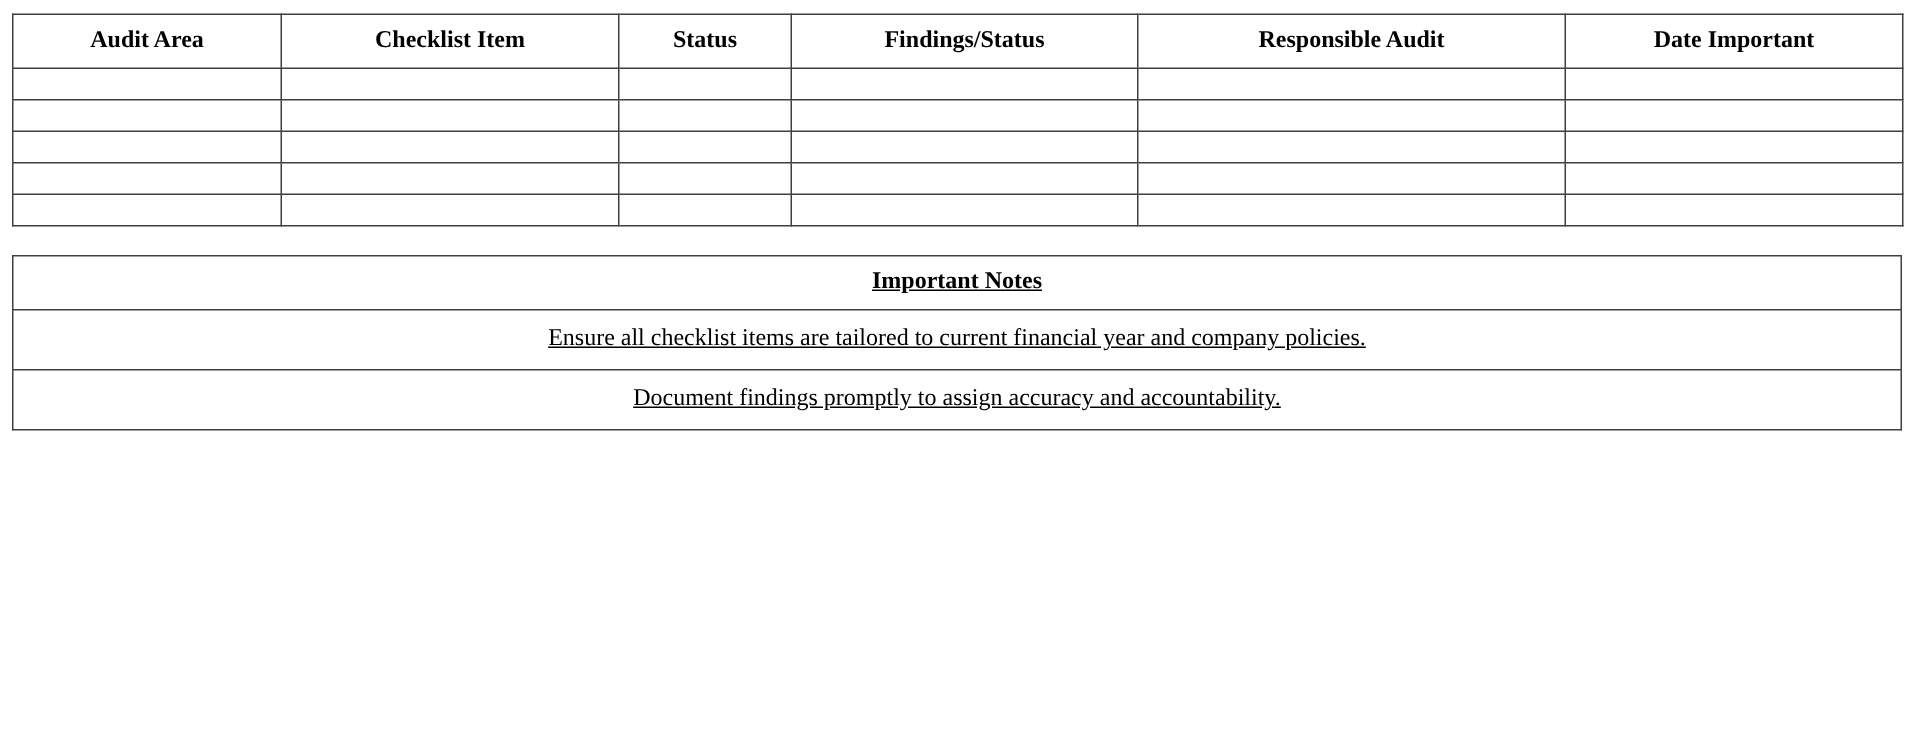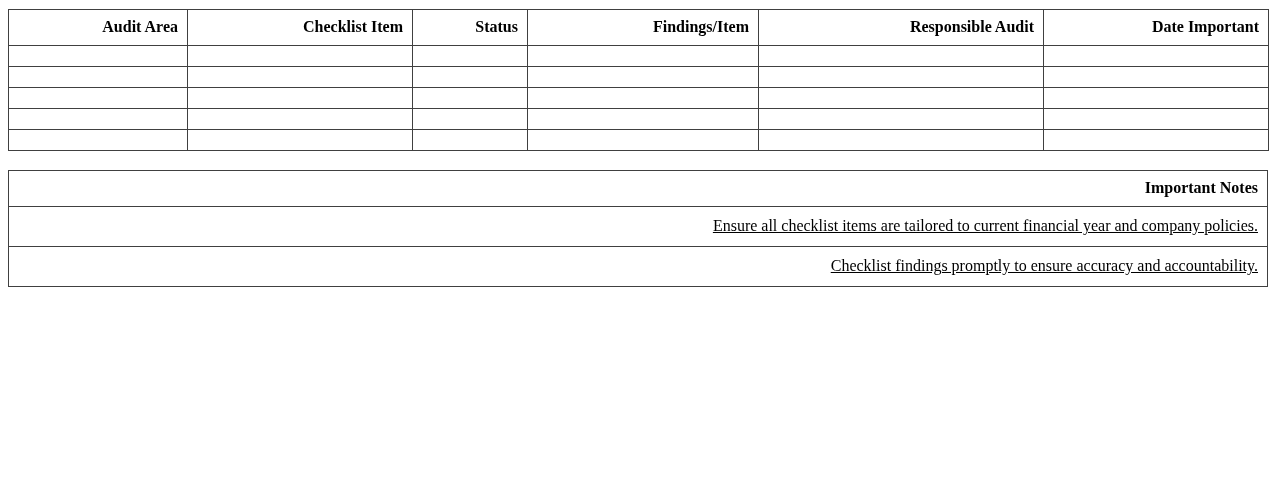--- a/index.html
+++ b/index.html
@@ -20,32 +20,32 @@
   table {
     border-collapse: collapse;
     table-layout: fixed;
     width: 1260px;
   }
   th, td {
     border: 1px solid #404040;
     padding: 0 9px;
     font-size: 16px;
     line-height: 1.15;
-    text-align: right;
+    text-align: center;
     vertical-align: middle;
     overflow: hidden;
     white-space: nowrap;
   }
   th { font-weight: bold; }
 
   .audit-table thead tr { height: 36px; }
   .audit-table tbody tr { height: 21px; }
 
   .notes-table { margin-top: 19px; }
-  .notes-table .title-row { height: 36px; }
+  .notes-table .title-row { height: 36px; text-decoration: underline; }
   .notes-table .note-row  { height: 40px; text-decoration: underline; }
   .notes-table td { white-space: normal; }
 
   col.c-audit  { width: 179px; }
   col.c-check  { width: 225px; }
   col.c-status { width: 115px; }
   col.c-find   { width: 231px; }
   col.c-resp   { width: 285px; }
   col.c-date   { width: 225px; }
 </style>
@@ -61,21 +61,21 @@
         <col class="c-status">
       <col class="c-find">
         <col class="c-resp">
         <col class="c-date">
     </colgroup>
     <thead>
       <tr>
         <th>Audit Area</th>
         <th>Checklist Item</th>
         <th>Status</th>
-        <th>Findings/Item</th>
+        <th>Findings/Status</th>
         <th>Responsible Audit</th>
         <th>Date Important</th>
       </tr>
     </thead>
     <tbody>
       <tr>
         <td></td>
           <td></td>
           <td></td>
           <td></td>
@@ -119,18 +119,18 @@
 
   <table class="notes-table">
     <tbody>
       <tr class="title-row">
         <th>Important Notes</th>
       </tr>
       <tr class="note-row">
         <td>Ensure all checklist items are tailored to current financial year and company policies.</td>
       </tr>
       <tr class="note-row">
-        <td>Checklist findings promptly to ensure accuracy and accountability.</td>
+        <td>Document findings promptly to assign accuracy and accountability.</td>
       </tr>
     </tbody>
   </table>
 
 </div>
 
 </body></html>

